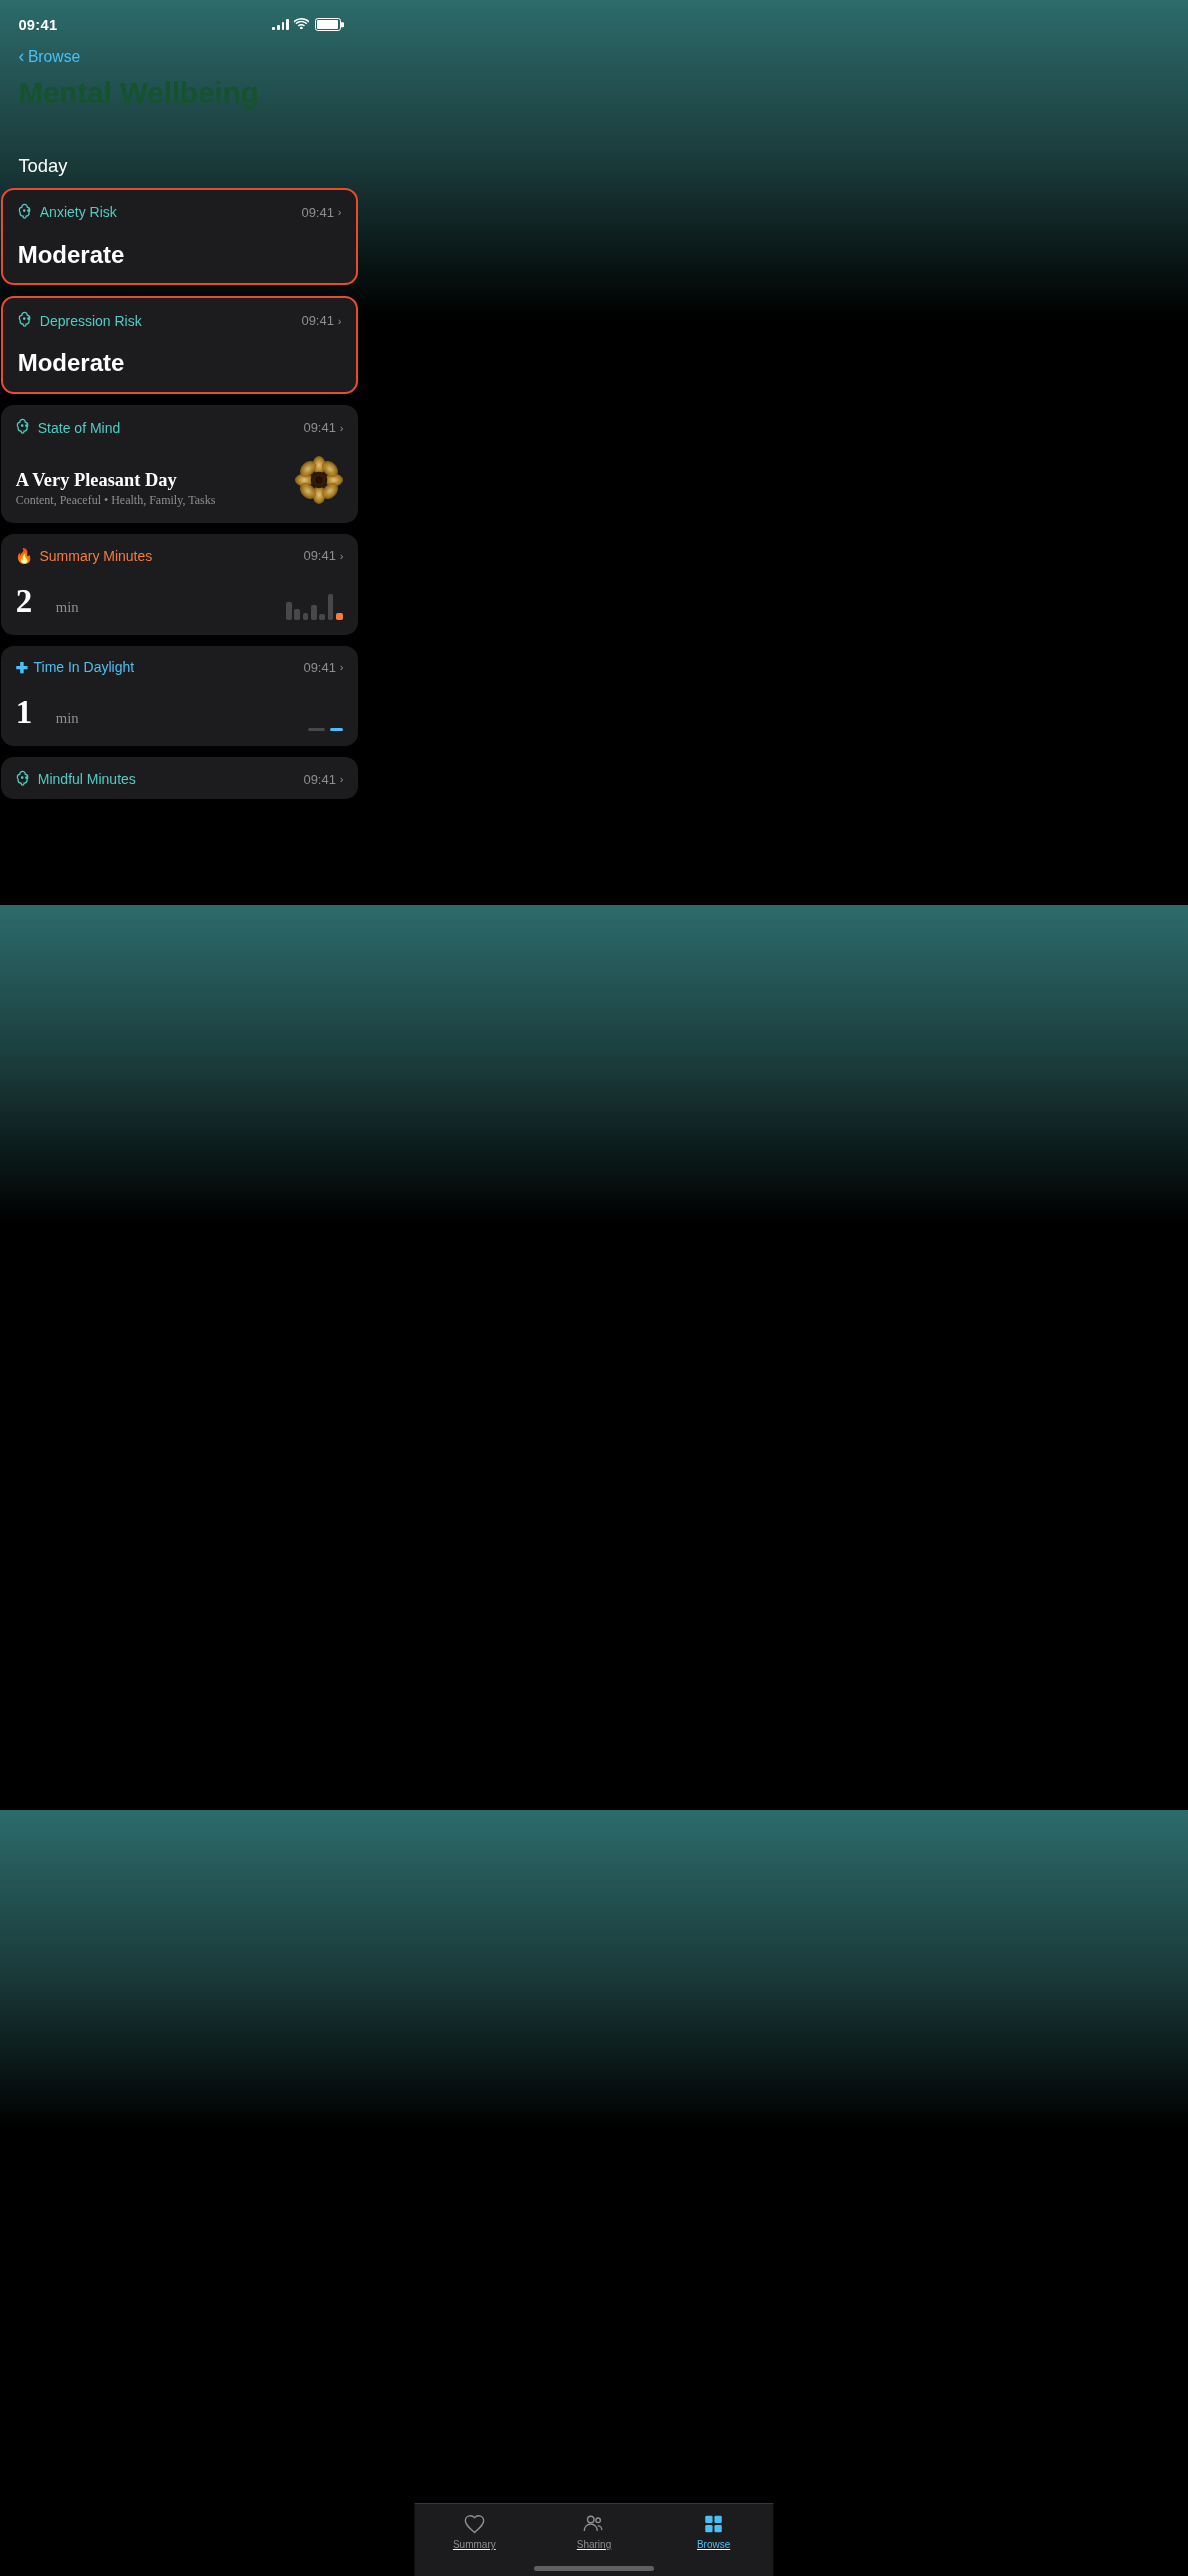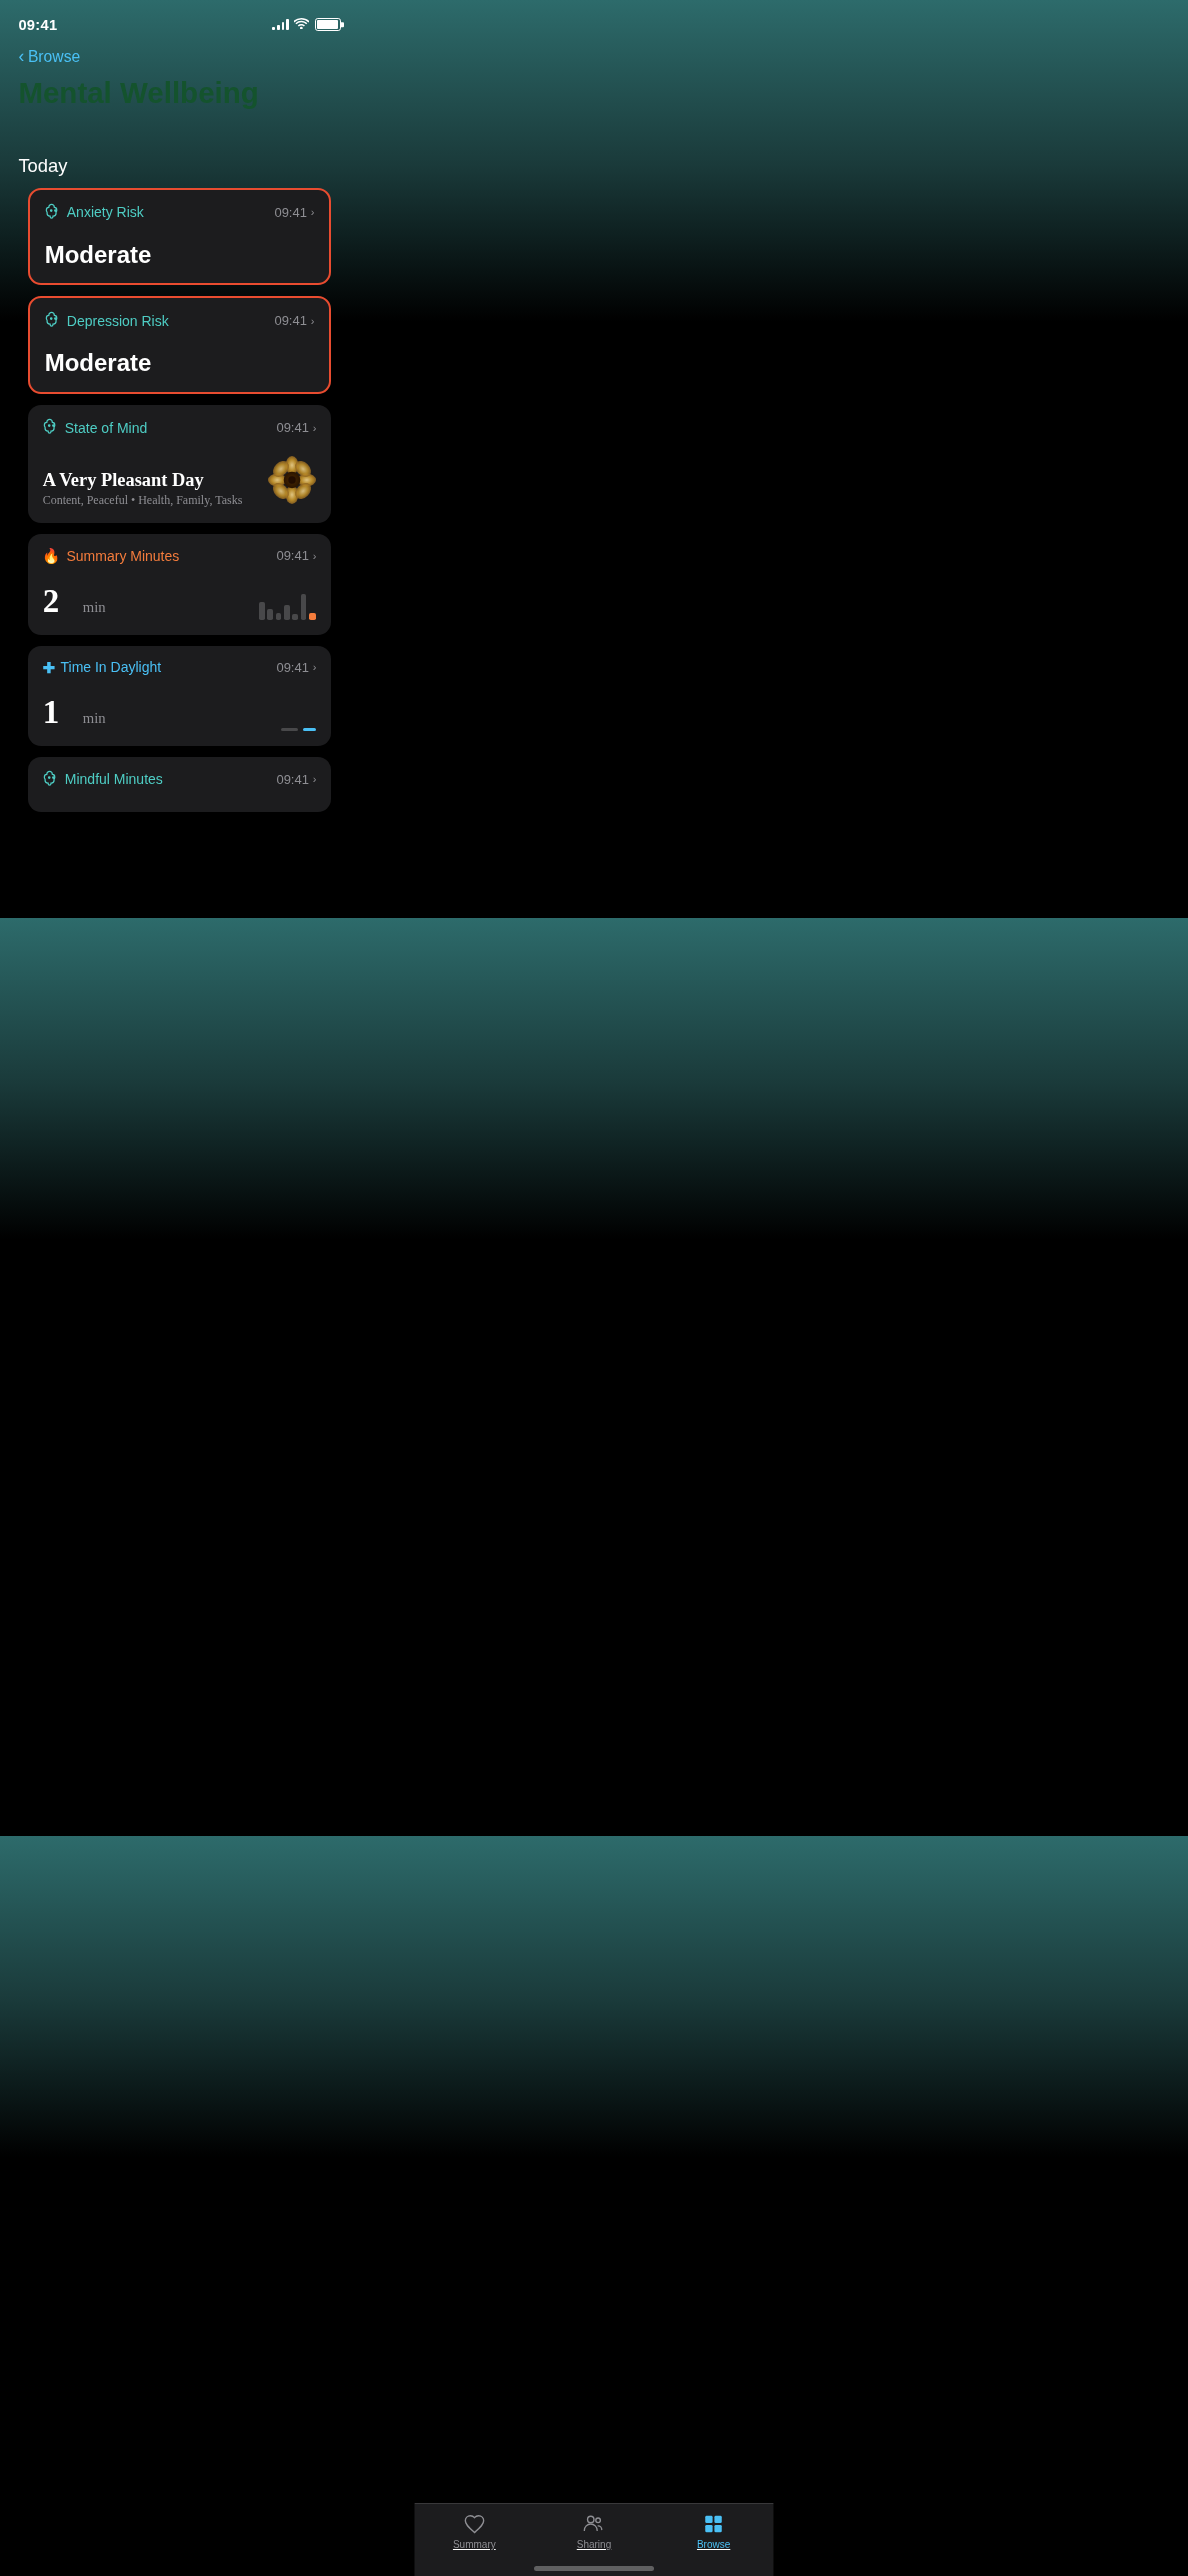--- a/index.html
+++ b/index.html
@@ -112,21 +112,21 @@
 
     .section-label {
       font-size: 18.4px;
       font-weight: 400;
       color: #fff;
       margin-bottom: 11px;
       padding: 0 18.4px;
     }
 
     .cards-container {
-      padding: 0 28px;
+      padding: 0 1px;
       display: flex;
       flex-direction: column;
       gap: 11px;
       padding-bottom: 14.7px;
     }
 
     .card {
       background: #1c1c1e;
       border-radius: 13px;
       padding: 13px 14.7px 14.7px;
@@ -454,21 +454,21 @@
           <span class="card-value" style="font-size:33px">1</span>
           <span class="value-unit">min</span>
         </div>
         <div style="display:flex; align-items:center; gap:5.5px">
           <div style="width:16.6px; height:2.8px; background:#48484a; border-radius:1.8px"></div>
           <div style="width:13px; height:2.8px; background:#4ac0f5; border-radius:1.8px"></div>
         </div>
       </div>
     </div>
 
-    <div class="card" style="height:55px; overflow:hidden">
+    <div class="card" style="height:42px; overflow:hidden">
       <div class="card-header">
         <div class="card-title-row">
           <span>
             <svg width="16.6" height="16.6" viewBox="0 0 24 24" fill="none" stroke="#4ecdc4" stroke-width="1.8">
               <path d="M9.5 2a4 4 0 0 0-4 4v.5A3.5 3.5 0 0 0 2 10v1a3 3 0 0 0 1 2.24V15a4 4 0 0 0 4 4h.5v1a2 2 0 0 0 4 0v-1H12a4 4 0 0 0 4-4v-1.76A3 3 0 0 0 17 11v-1a3.5 3.5 0 0 0-3.5-3.5V6a4 4 0 0 0-4-4z"></path>
               <circle cx="9" cy="11" r="1" fill="#4ecdc4"></circle>
               <circle cx="15" cy="11" r="1" fill="#4ecdc4"></circle>
             </svg>
           </span>
           <span class="card-title teal">Mindful Minutes</span>

